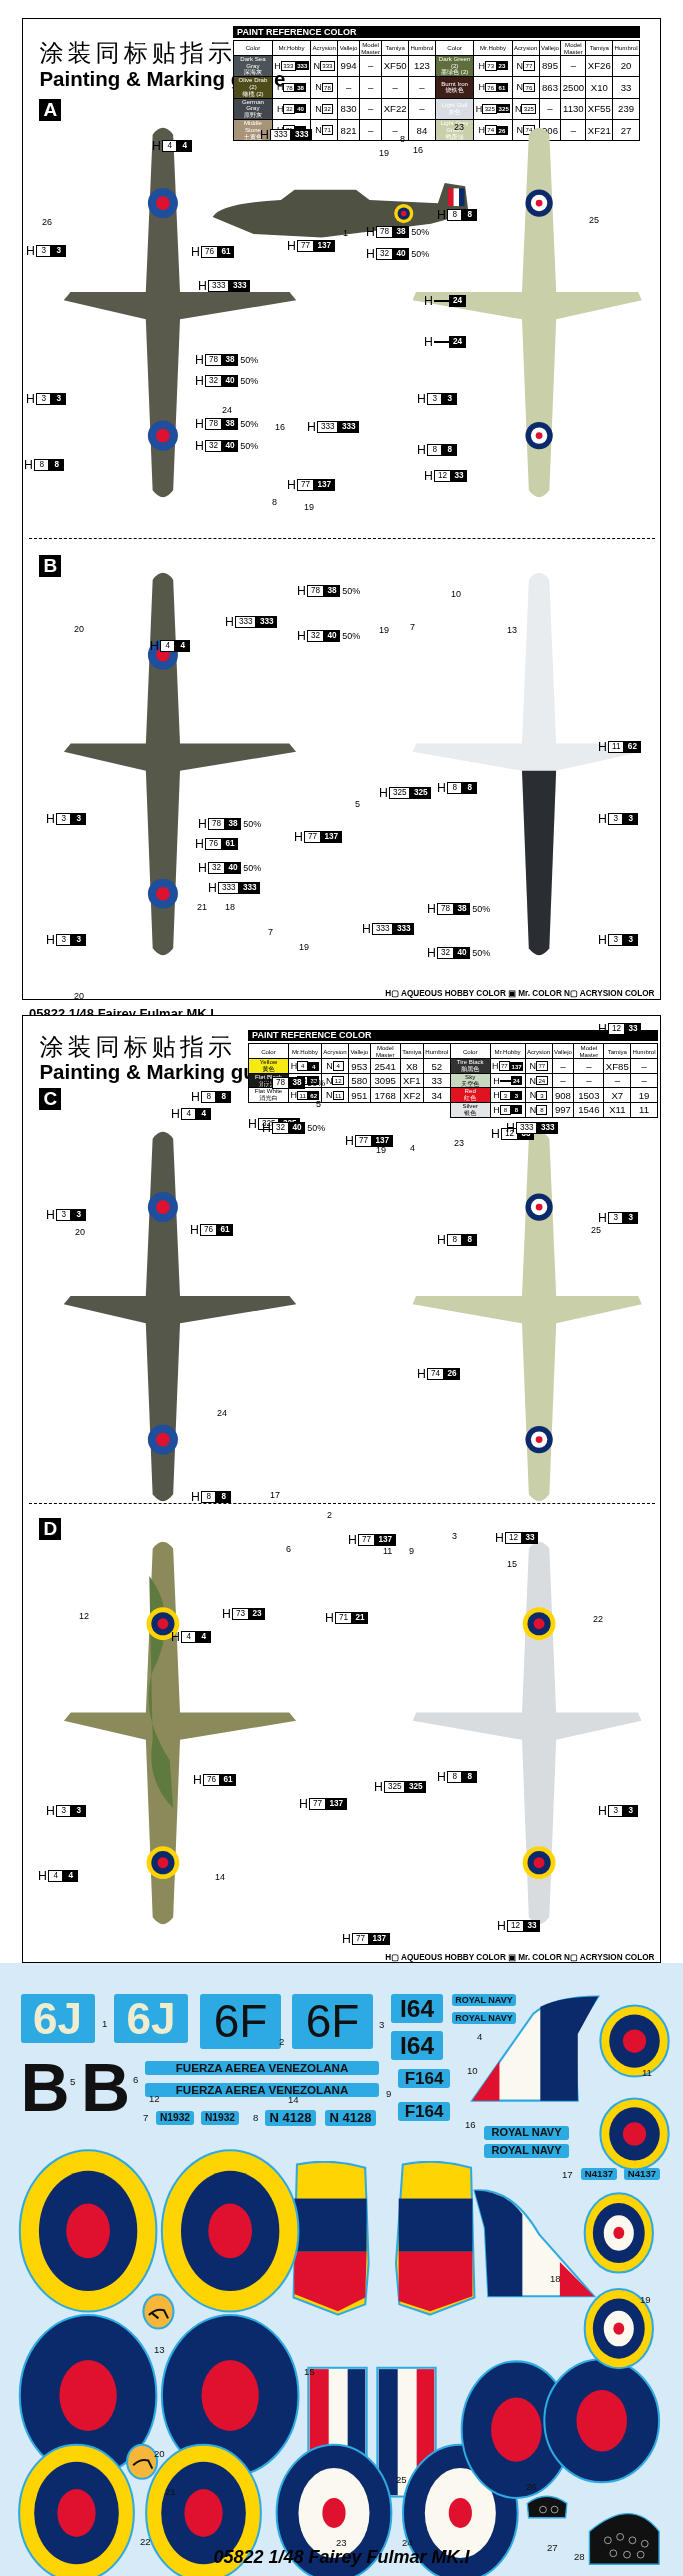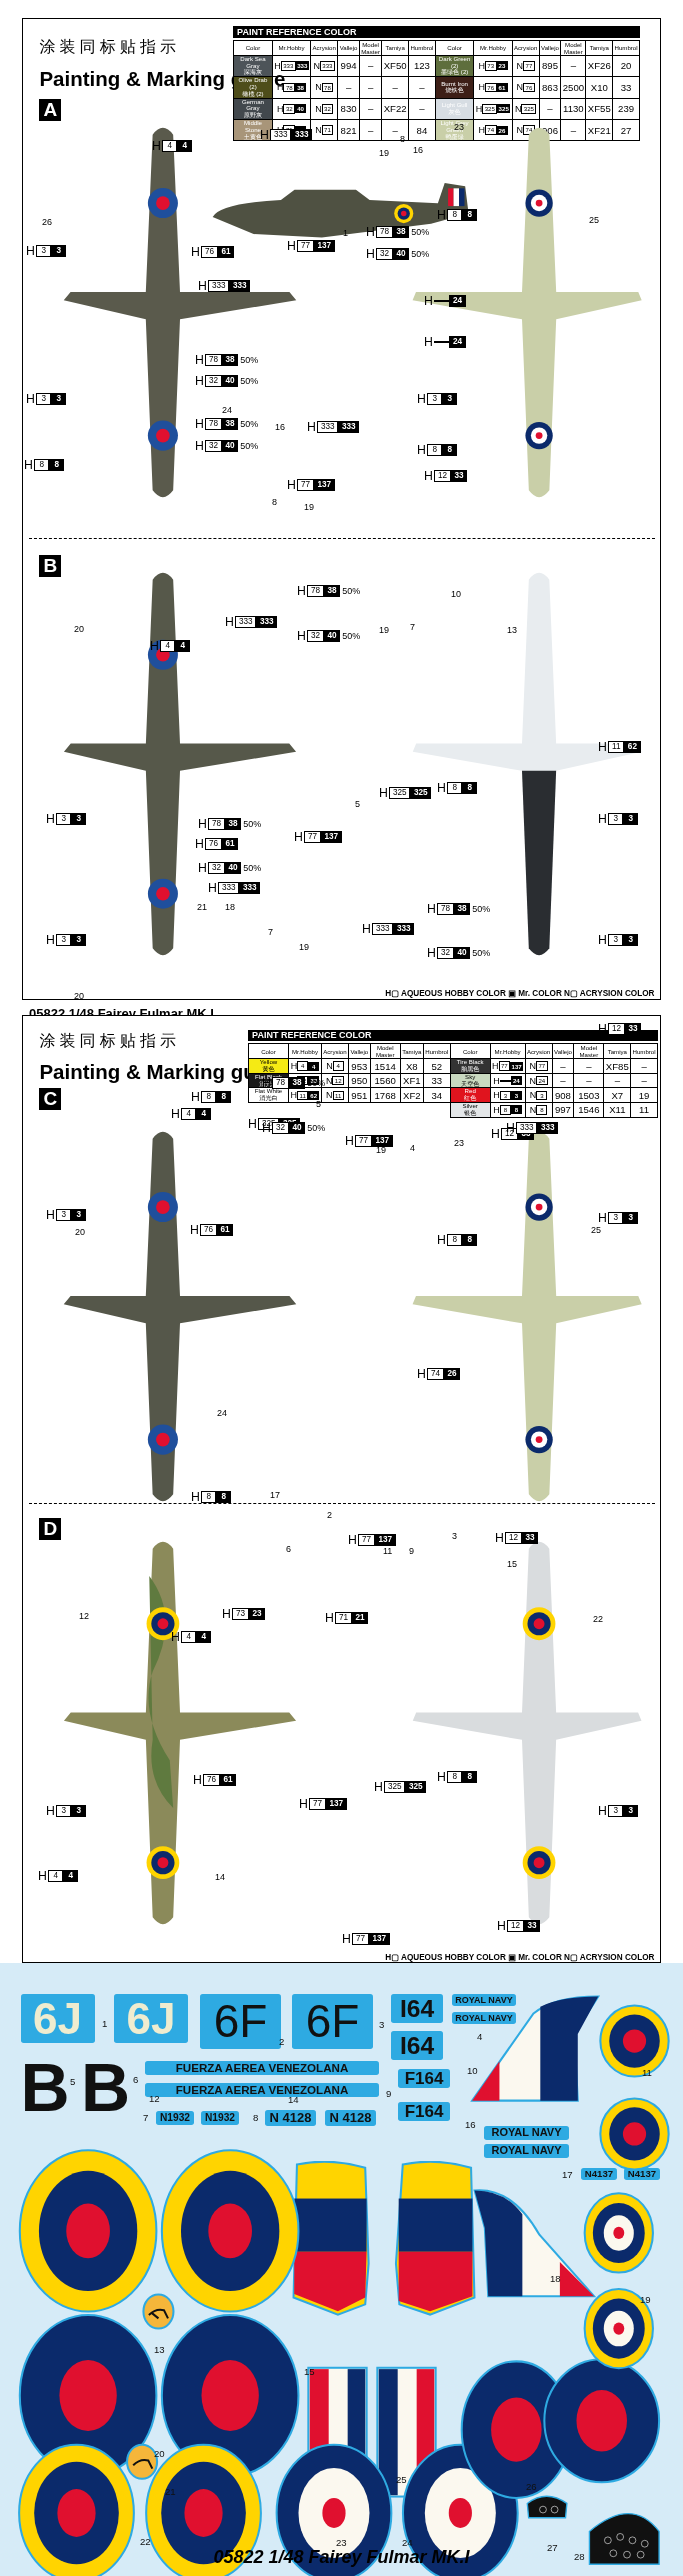--- a/index.html
+++ b/index.html
@@ -1,18 +1,18 @@
 <!DOCTYPE html>
 <html style="font-size:11px"><head>
 <meta charset="utf-8">
 <style>
 *{box-sizing:border-box;margin:0;padding:0}
 body{width:683px;height:2576px;background:#fff;font-family:"Liberation Sans",sans-serif;color:#000;position:relative;overflow:hidden}
 .sheet{position:absolute;left:22px;width:639px;border:1.4px solid #000;background:#fff}
-.title-cn{position:absolute;font-size:16px;letter-spacing:4.1px;font-family:"DejaVu Sans",sans-serif}
+.title-cn{position:absolute;font-size:24px;letter-spacing:4.1px;font-family:"DejaVu Sans",sans-serif}
 .title-en{position:absolute;font-size:20.5px;font-weight:bold}
 .letter{position:absolute;width:22px;height:22px;background:#000;color:#fff;font-weight:bold;font-size:19px;text-align:center;line-height:22px}
 .pref{position:absolute}
 .pref-head{background:#000;color:#fff;font-weight:bold;font-size:9px;padding:0.7px 4.1px;height:11.6px;line-height:10.2px}
 table.pt{border-collapse:collapse;font-size:7.5px}
 table.pt td,table.pt th{border:0.7px solid #000;text-align:center;padding:0 1.4px;height:14.3px;font-weight:normal}
 table.pt th{font-size:6.1px;height:14.3px}
 table.pt td.v{font-size:9.6px}
 .sw{font-size:6.1px;line-height:6.8px;color:#fff;width:40px}
 .hb{display:inline-flex;align-items:center;font-size:9px}
@@ -265,21 +265,21 @@
               <div>Yellow</div>
               <div>黄色</div>
             </td>
             <td><span class="hb">
                 <span>H</span>
                 <span class="w">4</span>
                 <span class="b">4</span>
               </span></td>
             <td><span class="hb">N<span class="w">4</span></span></td>
             <td class="v">953</td>
-            <td class="v">1514</td>
+            <td class="v">2541</td>
             <td class="v">X8</td>
             <td class="v">52</td>
             <td class="sw" style="background: rgb(51, 51, 51);">
               <div>Tire Black</div>
               <div>胎黑色</div>
             </td>
             <td><span class="hb">
                 <span>H</span>
                 <span class="w">77</span>
                 <span class="b">137</span>
@@ -294,22 +294,22 @@
             <td class="sw" style="background: rgb(26, 26, 26);">
               <div>Flat Black</div>
               <div>消光黑</div>
             </td>
             <td><span class="hb">
                 <span>H</span>
                 <span class="w">12</span>
                 <span class="b">33</span>
               </span></td>
             <td><span class="hb">N<span class="w">12</span></span></td>
-            <td class="v">950</td>
-            <td class="v">1560</td>
+            <td class="v">580</td>
+            <td class="v">3095</td>
             <td class="v">XF1</td>
             <td class="v">33</td>
             <td class="sw" style="background: rgb(201, 217, 192); color: rgb(0, 0, 0);">
               <div>Sky</div>
               <div>天空色</div>
             </td>
             <td><span class="hb">
                 <span>H</span>
                 <span class="w"></span>
                 <span class="b">24</span>

